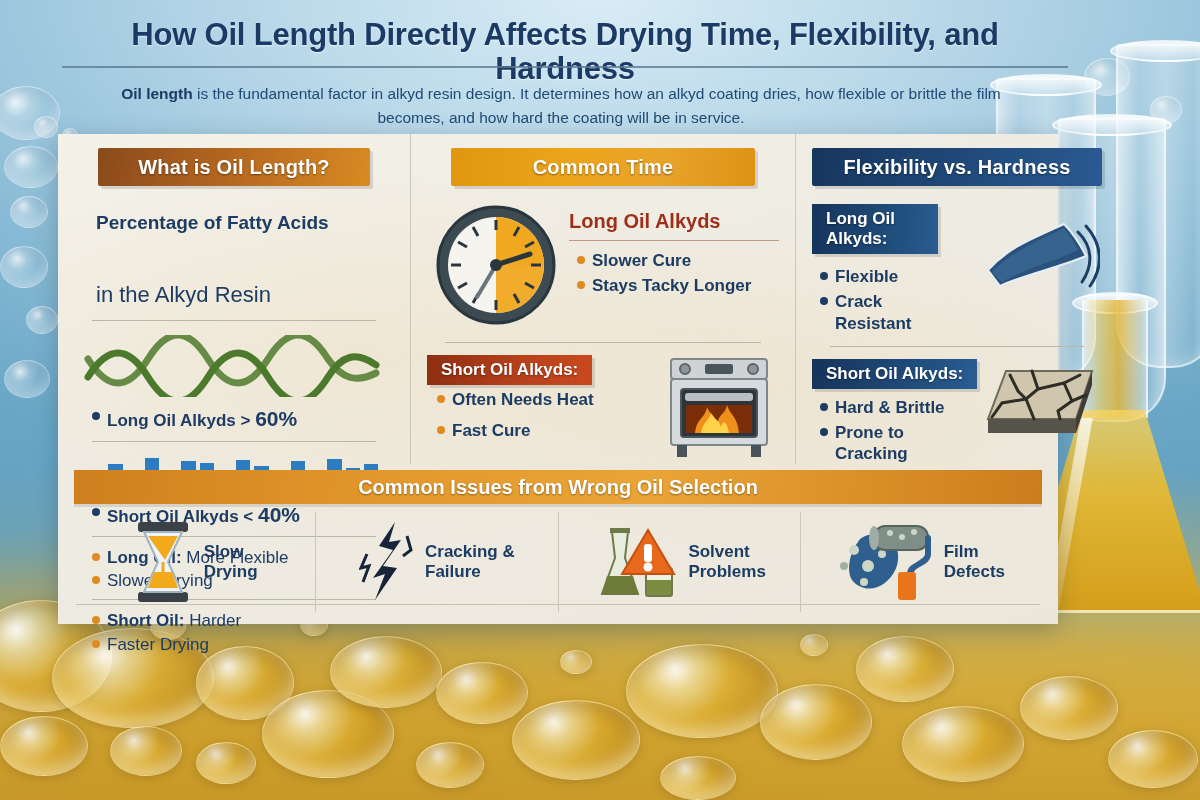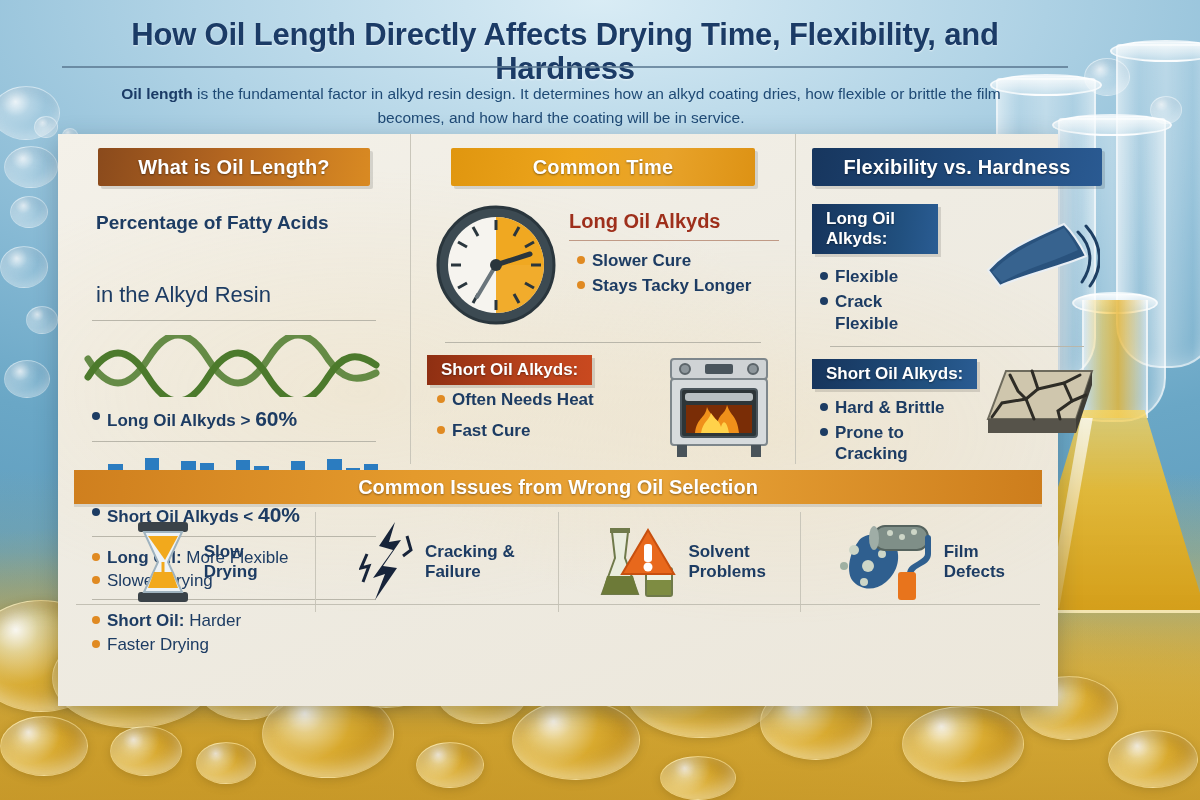--- a/index.html
+++ b/index.html
@@ -73,21 +73,21 @@
     border-bottom:3px solid rgba(255,255,255,.5);
   }
   .flask .gloss{
     position:absolute;left:44px;top:118px;width:12px;height:190px;
     background:linear-gradient(180deg,rgba(255,255,255,.75),rgba(255,255,255,.15));
     transform:skewX(-10deg);
   }
 
   
   .card{
-    position:absolute;left:58px;top:134px;width:1000px;height:572px;
+    position:absolute;left:58px;top:134px;width:1000px;height:490px;
     background:linear-gradient(160deg,#f4f1e9 0%,#efece3 40%,#ece7db 100%);
     box-shadow:0 6px 22px rgba(30,50,70,.28);
   }
   .card .paper-tex{
     position:absolute;inset:0;opacity:.5;
     background:
       radial-gradient(70% 60% at 30% 45%,rgba(238,206,140,.35) 0%,rgba(238,206,140,0) 65%),
       radial-gradient(60% 55% at 72% 52%,rgba(236,200,128,.30) 0%,rgba(236,200,128,0) 62%);
   }
 
@@ -375,21 +375,21 @@
 
         <div style="display:flex;align-items:flex-start;margin-top:18px;gap:44px;">
           <div style="flex:1 1 auto;">
             <div class="ribbon ribbon-navy">Long Oil Alkyds:</div>
             <div class="bullet" style="margin-left:8px;margin-top:12px;">
               <span class="dot dot-navy"></span>
               <span class="b-strong">Flexible</span>
             </div>
             <div class="bullet" style="margin-left:8px;margin-top:4px;">
               <span class="dot dot-navy"></span>
-              <span class="b-strong">Crack Flexible</span>
+              <span class="b-strong">Crack Resistant</span>
             </div>
           </div>
           <div style="flex:0 0 auto;margin:8px 2px 0 0;">
             <svg width="118" height="84" viewBox="0 0 118 84">
               <path d="M6,58 C28,34 52,26 82,12 C92,22 98,32 104,44 C76,56 44,62 18,74 Z" fill="#29527d" stroke="#e8eef4" stroke-width="2"></path>
               <path d="M10,60 C32,38 54,30 82,16 C88,24 92,30 96,38 C70,50 40,58 20,70 Z" fill="#3b6893" opacity=".8"></path>
               <g fill="none" stroke="#1e3f63" stroke-width="3" stroke-linecap="round">
                 <path d="M96,20 C110,34 112,52 100,70"></path>
                 <path d="M104,14 C120,32 122,54 108,74"></path>
               </g>

